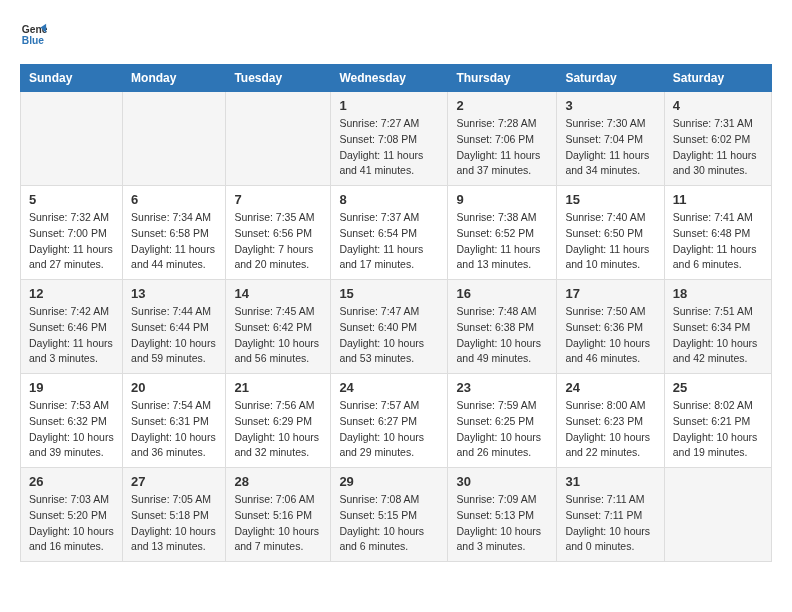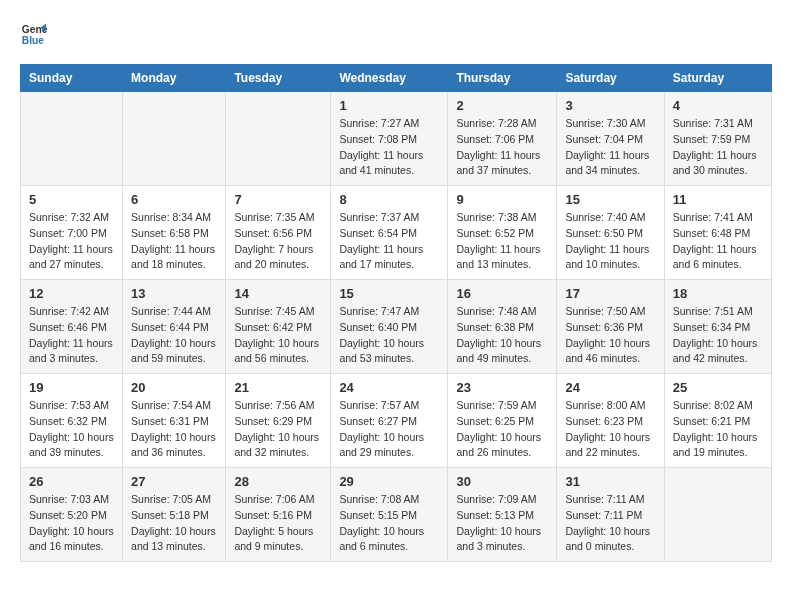--- a/index.html
+++ b/index.html
@@ -138,31 +138,31 @@
         <td>
           <span class="day-num">2</span>
           <div class="day-info"><span>Sunrise: 7:28 AM</span><br><span>Sunset: 7:06 PM</span><br><span>Daylight: 11 hours and 37 minutes.</span></div>
         </td>
         <td>
           <span class="day-num">3</span>
           <div class="day-info"><span>Sunrise: 7:30 AM</span><br><span>Sunset: 7:04 PM</span><br><span>Daylight: 11 hours and 34 minutes.</span></div>
         </td>
         <td>
           <span class="day-num">4</span>
-          <div class="day-info"><span>Sunrise: 7:31 AM</span><br><span>Sunset: 7:59 PM</span><br><span>Daylight: 11 hours and 30 minutes.</span></div>
+          <div class="day-info"><span>Sunrise: 7:31 AM</span><br><span>Sunset: 6:02 PM</span><br><span>Daylight: 11 hours and 30 minutes.</span></div>
         </td>
       </tr>
       <tr>
         <td>
           <span class="day-num">5</span>
           <div class="day-info"><span>Sunrise: 7:32 AM</span><br><span>Sunset: 7:00 PM</span><br><span>Daylight: 11 hours and 27 minutes.</span></div>
         </td>
         <td>
           <span class="day-num">6</span>
-          <div class="day-info"><span>Sunrise: 8:34 AM</span><br><span>Sunset: 6:58 PM</span><br><span>Daylight: 11 hours and 18 minutes.</span></div>
+          <div class="day-info"><span>Sunrise: 7:34 AM</span><br><span>Sunset: 6:58 PM</span><br><span>Daylight: 11 hours and 44 minutes.</span></div>
         </td>
         <td>
           <span class="day-num">7</span>
           <div class="day-info"><span>Sunrise: 7:35 AM</span><br><span>Sunset: 6:56 PM</span><br><span>Daylight: 7 hours and 20 minutes.</span></div>
         </td>
         <td>
           <span class="day-num">8</span>
           <div class="day-info"><span>Sunrise: 7:37 AM</span><br><span>Sunset: 6:54 PM</span><br><span>Daylight: 11 hours and 17 minutes.</span></div>
         </td>
         <td>
@@ -242,21 +242,21 @@
         <td>
           <span class="day-num">26</span>
           <div class="day-info"><span>Sunrise: 7:03 AM</span><br><span>Sunset: 5:20 PM</span><br><span>Daylight: 10 hours and 16 minutes.</span></div>
         </td>
         <td>
           <span class="day-num">27</span>
           <div class="day-info"><span>Sunrise: 7:05 AM</span><br><span>Sunset: 5:18 PM</span><br><span>Daylight: 10 hours and 13 minutes.</span></div>
         </td>
         <td>
           <span class="day-num">28</span>
-          <div class="day-info"><span>Sunrise: 7:06 AM</span><br><span>Sunset: 5:16 PM</span><br><span>Daylight: 5 hours and 9 minutes.</span></div>
+          <div class="day-info"><span>Sunrise: 7:06 AM</span><br><span>Sunset: 5:16 PM</span><br><span>Daylight: 10 hours and 7 minutes.</span></div>
         </td>
         <td>
           <span class="day-num">29</span>
           <div class="day-info"><span>Sunrise: 7:08 AM</span><br><span>Sunset: 5:15 PM</span><br><span>Daylight: 10 hours and 6 minutes.</span></div>
         </td>
         <td>
           <span class="day-num">30</span>
           <div class="day-info"><span>Sunrise: 7:09 AM</span><br><span>Sunset: 5:13 PM</span><br><span>Daylight: 10 hours and 3 minutes.</span></div>
         </td>
         <td>

